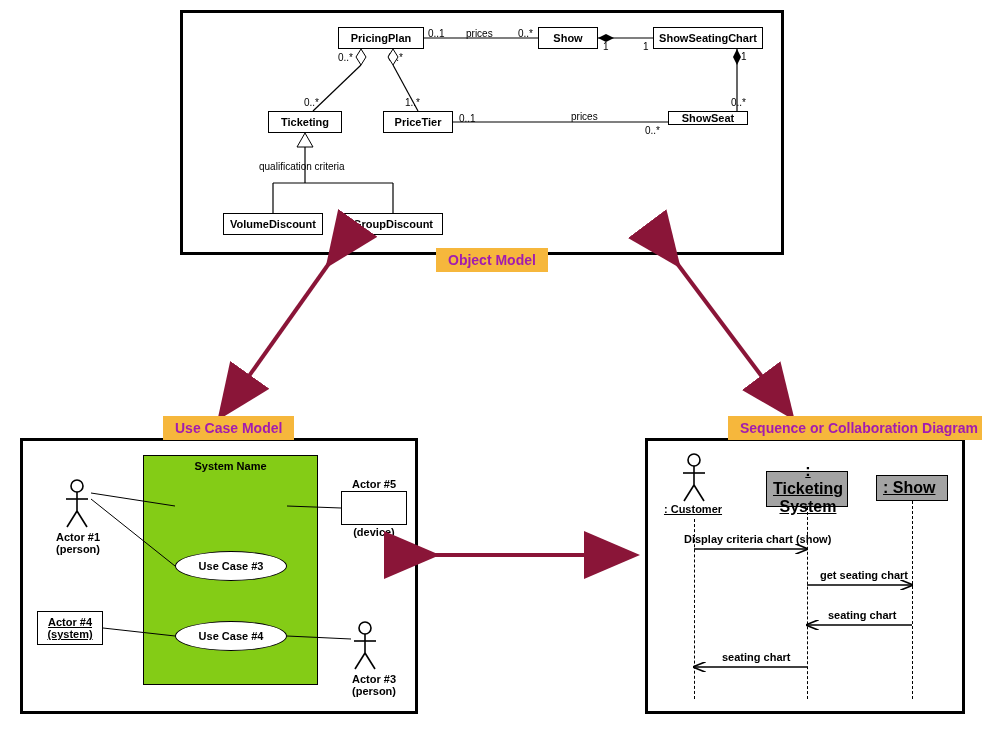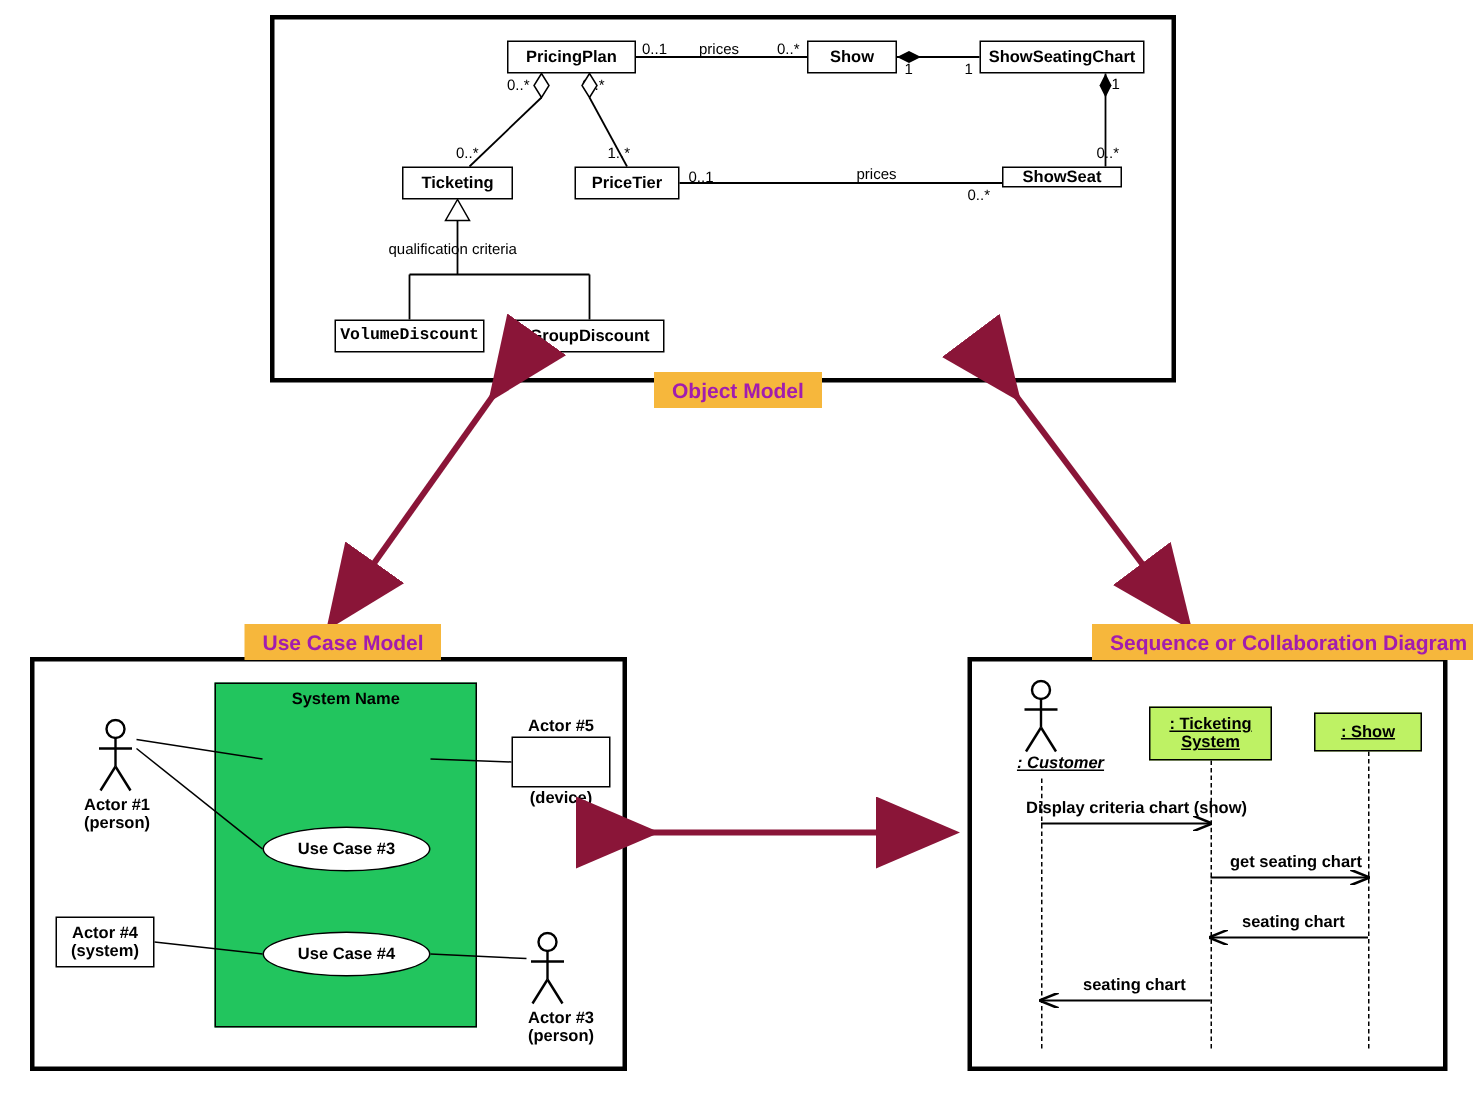--- a/index.html
+++ b/index.html
@@ -46,21 +46,21 @@
     background: #fff;
     font-size: 11px;
     font-weight: bold;
     display: flex;
     align-items: center;
     justify-content: center;
   }
   .sysbox {
     position: absolute;
     border: 1.5px solid #000;
-    background: #22c55e;
+    background: #84cc16;
   }
   .sys-title {
     text-align: center;
     font-size: 11px;
     font-weight: bold;
     margin-top: 4px;
   }
   .small-label {
     position: absolute;
     font-size: 10px;
@@ -75,29 +75,29 @@
   .actor-label {
     position: absolute;
     font-size: 11px;
     font-weight: bold;
     text-align: center;
     white-space: nowrap;
   }
   .lifeline-box {
     position: absolute;
     border: 1.5px solid #000;
-    background: #bef264;
-    text-align: center;
-    font-size: 11px;
+    background: #a3a3a3;
+    text-align: center;
+    font-size: 16px;
     font-weight: bold;
     padding: 3px 6px;
     text-decoration: underline;
     display: flex;
     align-items: center;
-    justify-content: center;
+    justify-content: flex-start;
   }
   .dash {
     position: absolute;
     width: 0;
     border-left: 1.5px dashed #000;
   }
   .msg {
     position: absolute;
     font-size: 11px;
     font-weight: bold;
@@ -113,21 +113,21 @@
 <body>
 
 <div class="panel" style="left:180px; top:10px; width:604px; height:245px;">
 
   <div class="box" style="left:155px; top:14px; width:86px; height:22px;">PricingPlan</div>
   <div class="box" style="left:355px; top:14px; width:60px; height:22px;">Show</div>
   <div class="box" style="left:470px; top:14px; width:110px; height:22px;">ShowSeatingChart</div>
   <div class="box" style="left:85px; top:98px; width:74px; height:22px;">Ticketing</div>
   <div class="box" style="left:200px; top:98px; width:70px; height:22px;">PriceTier</div>
   <div class="box" style="left:485px; top:98px; width:80px; height:14px;">ShowSeat</div>
-  <div class="box" style="left:40px; top:200px; width:100px; height:22px;font-family:Liberation Mono, monospace;">VolumeDiscount</div>
+  <div class="box" style="left:40px; top:200px; width:100px; height:22px;">VolumeDiscount</div>
   <div class="box" style="left:160px; top:200px; width:100px; height:22px;">GroupDiscount</div>
 
   <div class="small-label" style="left:245px; top:15px;">0..1</div>
   <div class="small-label" style="left:335px; top:15px;">0..*</div>
   <div class="small-label" style="left:283px; top:15px;">prices</div>
   <div class="small-label" style="left:420px; top:28px;">1</div>
   <div class="small-label" style="left:460px; top:28px;">1</div>
   <div class="small-label" style="left:558px; top:38px;">1</div>
   <div class="small-label" style="left:548px; top:84px;">0..*</div>
   <div class="small-label" style="left:155px; top:39px;">0..*</div>
@@ -179,21 +179,21 @@
         <circle cx="14" cy="7" r="6" fill="none" stroke="#000" stroke-width="1.6"></circle>
         <line x1="14" y1="13" x2="14" y2="32" stroke="#000" stroke-width="1.6"></line>
         <line x1="3" y1="20" x2="25" y2="20" stroke="#000" stroke-width="1.6"></line>
         <line x1="14" y1="32" x2="4" y2="48" stroke="#000" stroke-width="1.6"></line>
         <line x1="14" y1="32" x2="24" y2="48" stroke="#000" stroke-width="1.6"></line>
       </svg>
   </div>
   <div class="actor-label" style="left:20px; top:90px; width:70px;">
     <span>Actor #1</span><br><span>(person)</span>
   </div>
-  <div class="box" style="left:14px; top:170px; width:66px; height:34px; flex-direction:column; line-height:1.1;">
+  <div class="box" style="left:14px; top:170px; width:66px; height:34px; flex-direction:column; line-height:1.1;text-decoration:underline;">
     <div>Actor #4</div>
       <div>(system)</div>
   </div>
   <div class="box" style="left:318px; top:50px; width:66px; height:34px; flex-direction:column; line-height:1.1;gap:36px;">
     <div>Actor #5</div>
       <div>(device)</div>
   </div>
   <div class="actor" style="left:328px; top:180px;">
     <svg viewBox="0 0 28 50">
         <circle cx="14" cy="7" r="6" fill="none" stroke="#000" stroke-width="1.6"></circle>
@@ -221,21 +221,21 @@
 
   <div class="actor" style="left:32px; top:12px;">
     <svg viewBox="0 0 28 50">
         <circle cx="14" cy="7" r="6" fill="none" stroke="#000" stroke-width="1.6"></circle>
         <line x1="14" y1="13" x2="14" y2="32" stroke="#000" stroke-width="1.6"></line>
         <line x1="3" y1="20" x2="25" y2="20" stroke="#000" stroke-width="1.6"></line>
         <line x1="14" y1="32" x2="4" y2="48" stroke="#000" stroke-width="1.6"></line>
         <line x1="14" y1="32" x2="24" y2="48" stroke="#000" stroke-width="1.6"></line>
       </svg>
   </div>
-  <div class="actor-label" style="left:24px; top:62px; width:70px; text-decoration:underline;font-style:italic;">: Customer</div>
+  <div class="actor-label" style="left:10px; top:62px; width:70px; text-decoration:underline;">: Customer</div>
   <div class="lifeline-box" style="left:118px; top:30px; width:82px; height:36px;">
     <span>: Ticketing System</span>
   </div>
   <div class="lifeline-box" style="left:228px; top:34px; width:72px; height:26px;">
     <span>: Show</span>
   </div>
 
   <div class="dash" style="left:46px; top:78px; height:180px;"></div>
   <div class="dash" style="left:159px; top:66px; height:192px;"></div>
   <div class="dash" style="left:264px; top:60px; height:198px;"></div>

